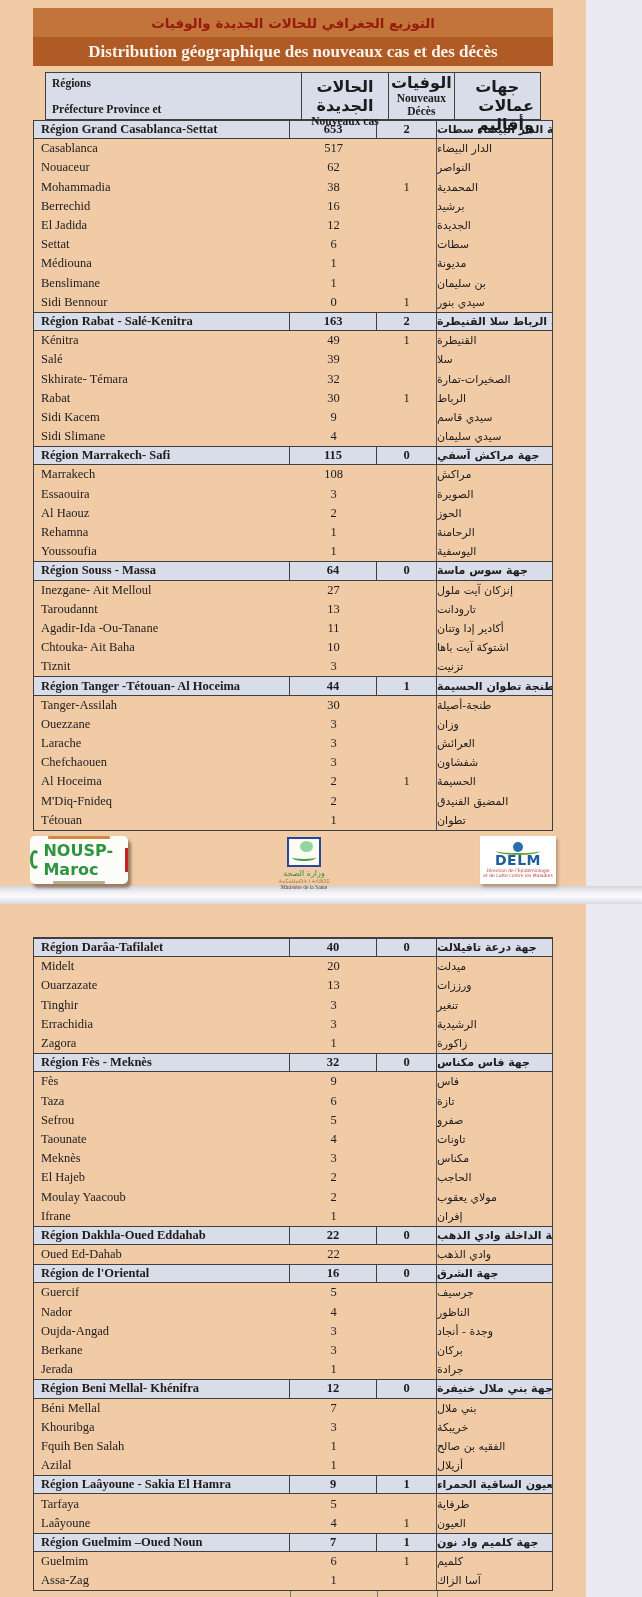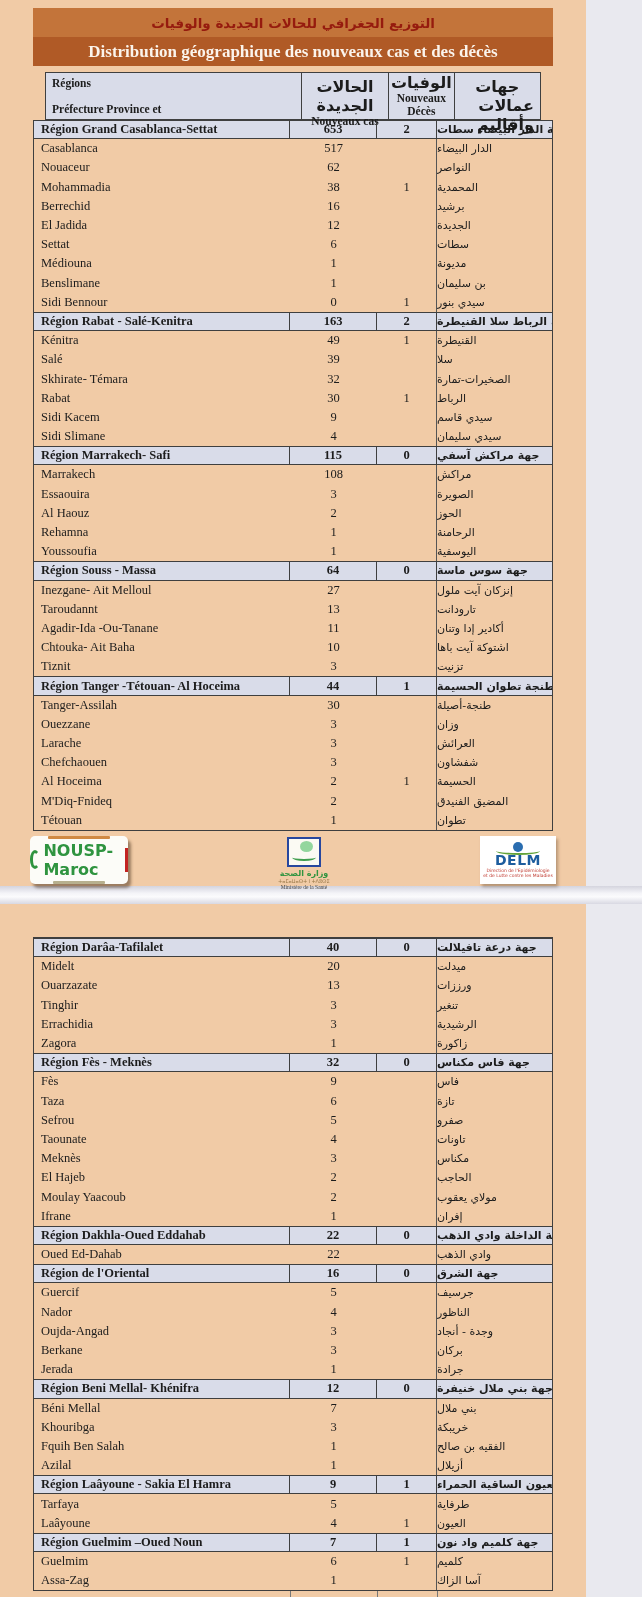--- a/index.html
+++ b/index.html
@@ -55,21 +55,21 @@
   .nousp-topline{width:62px;height:3px;background:#d08a44;border-radius:1px}
   .nousp-mid{display:flex;align-items:center;gap:3px}
   .nousp-c{width:13px;height:19px;border:3.5px solid #2f9440;border-right-color:transparent;border-radius:50%}
   .nousp-word{color:#2f9440;font-weight:700;font-size:16px;font-family:"DejaVu Sans",sans-serif}
   .nousp-bar{width:4px;height:24px;background:#c32322}
   .nousp-botline{width:52px;height:3px;background:#b7b08e;border-radius:1px}
   .logo-moh{width:92px;display:flex;flex-direction:column;align-items:center;padding-top:1px}
   .moh-frame{width:34px;height:30px;border:2.5px solid #27479e;background:#fbfaf3;position:relative}
   .moh-ellipse{position:absolute;top:2px;left:11px;width:13px;height:11px;background:#93d69d;border-radius:50%}
   .moh-arc{position:absolute;bottom:4px;left:3px;width:24px;height:7px;border-bottom:2px solid #3f9e4e;border-radius:50%}
-  .moh-ar{color:#2f9440;font-weight:700;font-size:8px;margin-top:2px}
+  .moh-ar{color:#2f9440;font-weight:400;font-size:8px;margin-top:2px}
   .moh-tif{font-size:5px;color:#9a7a4a;font-family:"DejaVu Sans",sans-serif}
   .moh-fr{font-size:5.5px;color:#444}
   .logo-delm{width:76px;height:48px;background:#fff;box-shadow:2px 3px 3px rgba(70,45,25,.35);
     display:flex;flex-direction:column;align-items:center;justify-content:center}
   .delm-head{width:10px;height:10px;border-radius:50%;background:#2a6db0}
   .delm-swoosh{width:44px;height:8px;border-bottom:2.5px solid #63a33a;border-radius:50%;margin-top:-5px}
   .delm-word{color:#1c5d9e;font-weight:700;font-size:14px;font-family:"DejaVu Sans",sans-serif;
     letter-spacing:.5px;margin-top:-3px}
   .delm-sub{font-size:4.5px;color:#c03a30;line-height:1.2;text-align:center;font-family:"DejaVu Sans",sans-serif}
   

